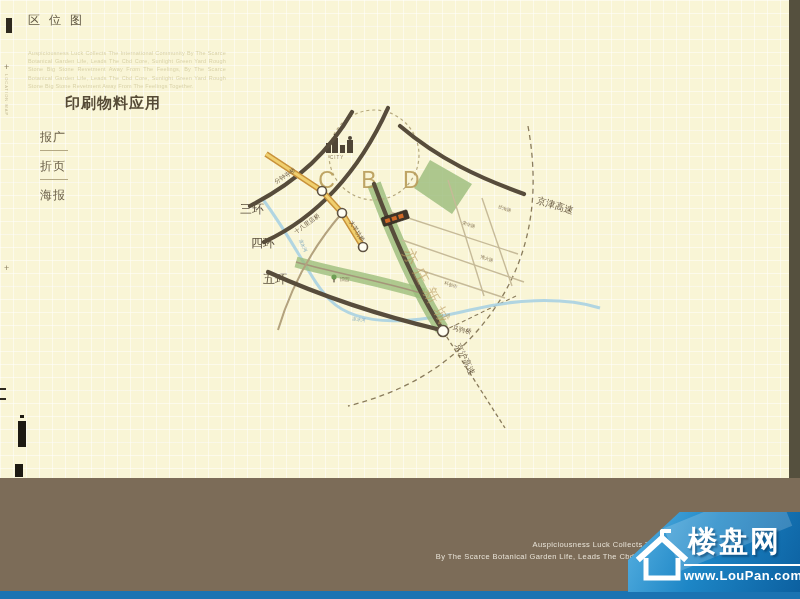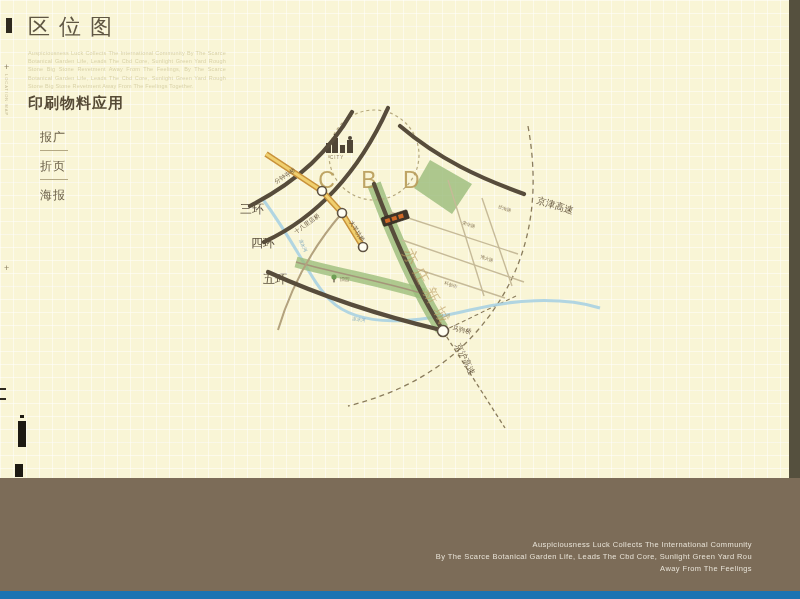--- a/index.html
+++ b/index.html
@@ -10,25 +10,25 @@
     position:absolute; inset:0; background:#f9f5d6;
     background-image:
       repeating-linear-gradient(0deg, rgba(255,255,252,.55) 0 1px, transparent 1px 13px),
       repeating-linear-gradient(90deg, rgba(255,255,252,.55) 0 1px, transparent 1px 13px),
       repeating-linear-gradient(0deg, rgba(120,110,70,.04) 0 1px, transparent 1px 52px);
   }
 
   
   .reg-bar-top { position:absolute; left:6px; top:18px; width:6px; height:15px; background:#2e291f; }
   .page-title { position:absolute; left:28px; top:12px; font-family:Liberation Sans, sans-serif;
-    font-size:22px; letter-spacing:9px; color:#5f5643; font-weight:400; }
+    font-size:12px; letter-spacing:9px; color:#5f5643; font-weight:400; }
   .intro { position:absolute; left:28px; top:49px; width:198px; font-size:5.5px; line-height:8.2px;
     color:#d9d2a8; text-align:justify; letter-spacing:.2px; }
   .section-heading { position:absolute; left:28px; top:94px; font-size:15px; font-weight:bold;
-    color:#564b36; letter-spacing:1px; }
+    color:#564b36; letter-spacing:1px;padding-left:37px; }
   .menu { position:absolute; left:40px; top:129px; width:60px; }
   .menu-item { font-size:12px; color:#6b604a; padding-bottom:4px; letter-spacing:1px; cursor:pointer; }
   .menu-divider { width:28px; border-bottom:1px solid #b3a884; margin:0 0 7px 0; }
   .plus-mark { position:absolute; font-size:9px; color:#8d8263; }
   .plus-1 { left:4px; top:62px; }
   .plus-2 { left:4px; top:263px; }
   .side-note { position:absolute; left:4px; top:74px; writing-mode:vertical-rl; font-size:4px;
     color:#c5bc96; letter-spacing:1px; height:60px; overflow:hidden; }
   .reg-dot { position:absolute; left:20px; top:415px; width:4px; height:3px; background:#1d1a12; }
   .reg-bar-b1 { position:absolute; left:18px; top:421px; width:8px; height:26px; background:#1d1a12; }
@@ -175,14 +175,23 @@
 
   <div class="footer">
     <div class="footer-text">
       <div>Auspiciousness Luck Collects The International Community</div>
       <div>By The Scarce Botanical Garden Life, Leads The Cbd Core, Sunlight Green Yard Rou</div>
       <div>Away From The Feelings</div>
     </div>
   </div>
   <div class="blue-strip"></div>
 
+  <div class="watermark">
+    <svg class="wm-house" width="56" height="54" viewBox="0 0 56 54">
+      <path d="M6 30 L28 10 L50 30" fill="none" stroke="#fff" stroke-width="6" stroke-linecap="square"></path>
+      <path d="M28 11 L28 3 L37 3" fill="none" stroke="#fff" stroke-width="4"></path>
+      <path d="M12 30 L12 50 L44 50 L44 30" fill="none" stroke="#fff" stroke-width="5"></path>
+    </svg>
+    <div class="wm-brand">楼盘网</div>
+    <div class="wm-url">www.LouPan.com</div>
+  </div>
 
 </div>
 
 </body></html>

